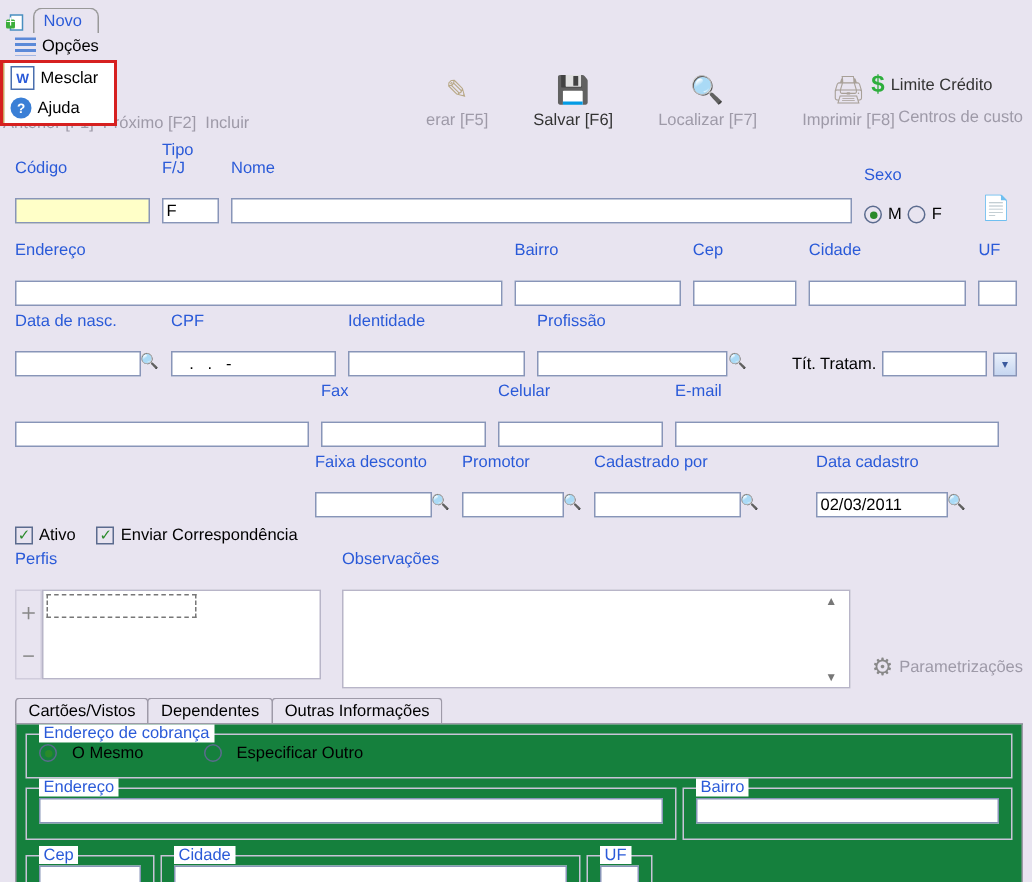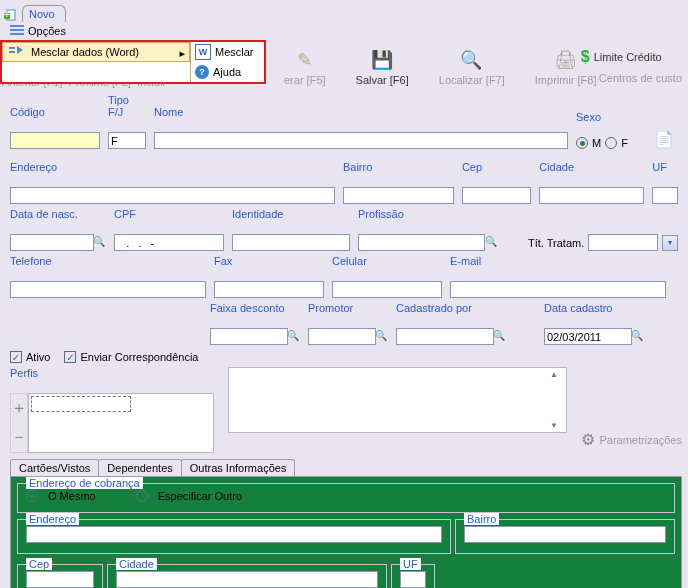--- a/index.html
+++ b/index.html
@@ -96,33 +96,20 @@
 
 <div class="menu-bar">
   <div class="menu-item">
     <span class="opt-icon"></span>
     <span>Opções</span>
   </div>
 </div>
 
 <div class="toolbar-region">
   <div class="dropdown-open">
-    <div class="dd-main">
-      <div class="dd-item hl">
-        <span class="dd-lead-icon">
-          <svg width="16" height="14">
-              <rect x="0" y="3" width="6" height="2" fill="#4a8fc0"></rect>
-              <rect x="0" y="7" width="6" height="2" fill="#4a8fc0"></rect>
-              <path d="M8 2 L14 6 L8 10 Z" fill="#4a8fc0"></path>
-            </svg>
-        </span>
-        <span>Mesclar dados (Word)</span>
-        <span class="arrow-r">▸</span>
-      </div>
-    </div>
     <div class="dd-sub">
       <div class="dd-item">
         <span class="w-icon">W</span>
         <span>Mesclar</span>
       </div>
       <div class="dd-item">
         <span class="q-icon">?</span>
         <span>Ajuda</span>
       </div>
     </div>
@@ -241,21 +228,20 @@
       <div style="display:flex;align-items:center;gap:4px;margin-top:12px">
         <span>Tít. Tratam.</span>
         <input class="fld" style="flex: 1 1 0%;">
           <span class="dd-arrow">▾</span>
       </div>
     </div>
   </div>
 
   <div class="row">
     <div class="grp" style="width:196px">
-      <span class="lbl">Telefone</span>
       <input class="fld" style="">
     </div>
     <div class="grp" style="width:110px">
       <span class="lbl">Fax</span>
       <input class="fld" style="">
     </div>
     <div class="grp" style="width:110px">
       <span class="lbl">Celular</span>
       <input class="fld" style="">
     </div>
@@ -312,20 +298,21 @@
         <div class="perfil-l">
           <span>＋</span>
           <span>－</span>
         </div>
         <div class="perfil-box">
           <div class="perfil-item"></div>
         </div>
       </div>
     </div>
     <div class="grp" style="flex:1;width:350px">
+      <span class="lbl">Observações</span>
       <div class="obs-box">
         <div class="sc">
             <span>▲</span>
             <span>▼</span>
           </div>
       </div>
     </div>
     <div class="param" style="align-self:flex-end;margin-bottom:4px">
       <span class="gear">⚙</span>
       <span>Parametrizações</span>

